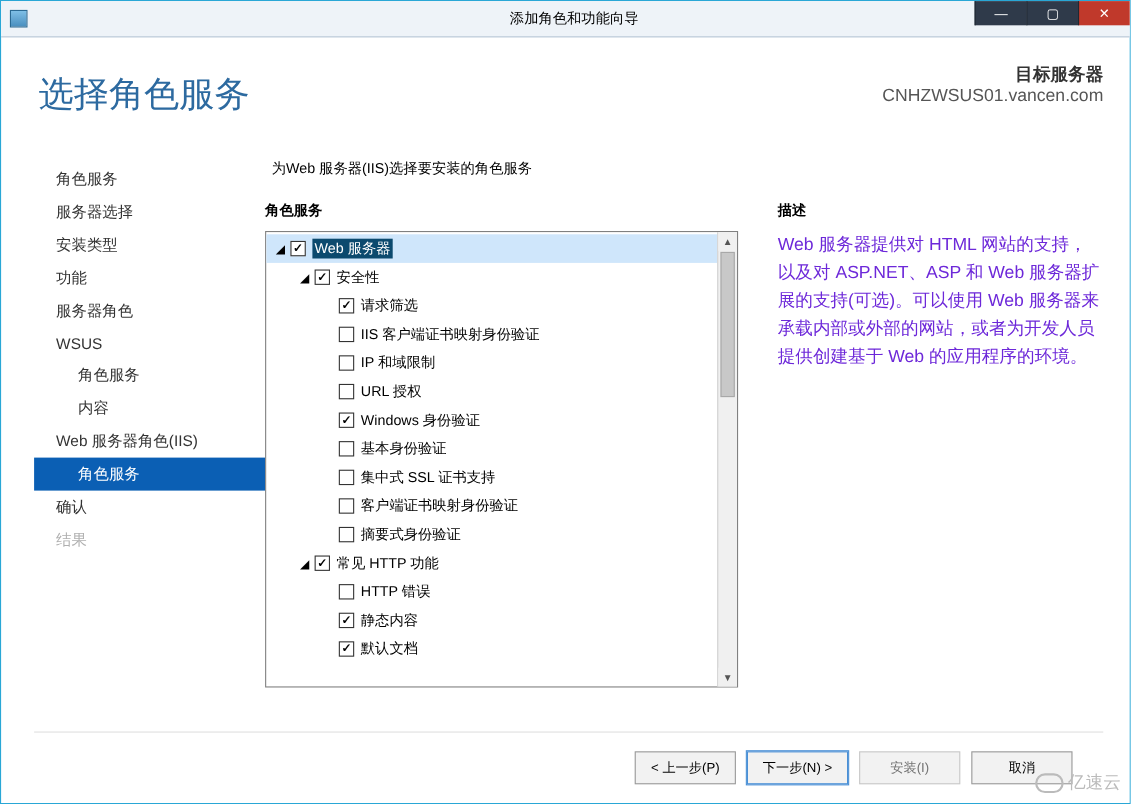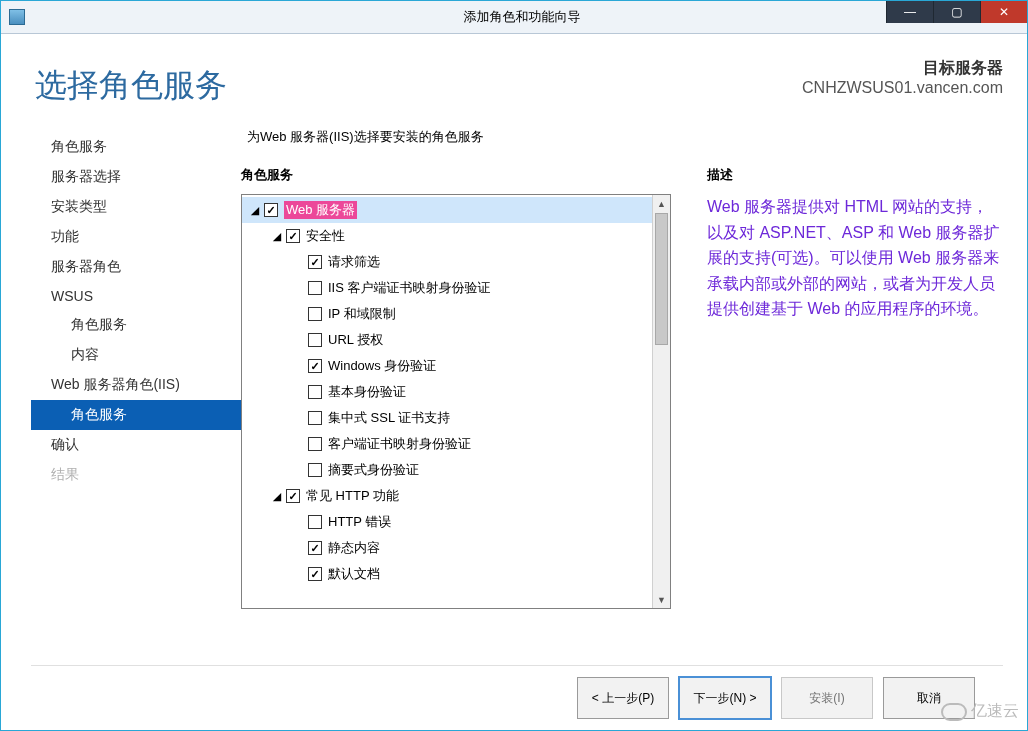--- a/index.html
+++ b/index.html
@@ -61,20 +61,21 @@
   }
   .titlebar .win-btn.close { background: #c0392b; }
 
   .body {
     flex: 1;
     display: flex;
     flex-direction: column;
     padding: 18px 24px 0 30px;
     box-sizing: border-box;
     position: relative;
+    gap: 16px;
   }
   .header-row {
     display: flex;
     justify-content: space-between;
     align-items: flex-start;
   }
   .page-title {
     color: #2d6aa0;
     font-size: 32px;
     font-weight: 300;
@@ -196,21 +197,21 @@
     margin-right: 6px;
     background: #fff;
     flex-shrink: 0;
   }
   .cbox.checked::after { content: "✓"; color: #000; font-weight: bold; }
   .node .label { white-space: nowrap; }
   .node.selected {
     background: #cfe6fb;
   }
   .node.selected .label {
-    background: #ec4899;
+    background: #0c4a6e;
     color: #fff;
     padding: 0 2px;
   }
 
   .right-col {
     flex: 1;
     margin-left: 36px;
   }
   .desc-text {
     font-size: 16px;
@@ -222,21 +223,21 @@
     height: 64px;
     display: flex;
     align-items: center;
     justify-content: flex-end;
     padding-right: 28px;
     gap: 10px;
     border-top: 1px solid #e0e0e0;
     margin-top: 6px;
   }
   .btn {
-    height: 42px;
+    height: 30px;
     min-width: 92px;
     border: 1px solid #9a9a9a;
     background: #f2f2f2;
     font-size: 12px;
     display: inline-flex; align-items: center; justify-content: center;
     padding: 0 8px;
     box-sizing: border-box;
   }
   .btn.disabled {
     color: #737373;

